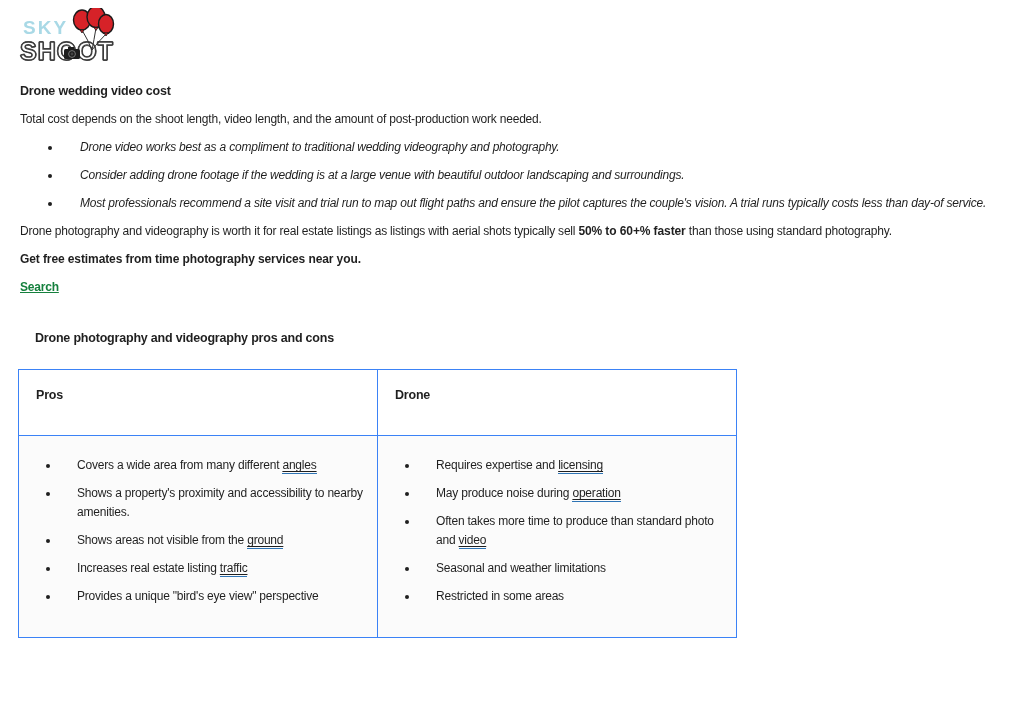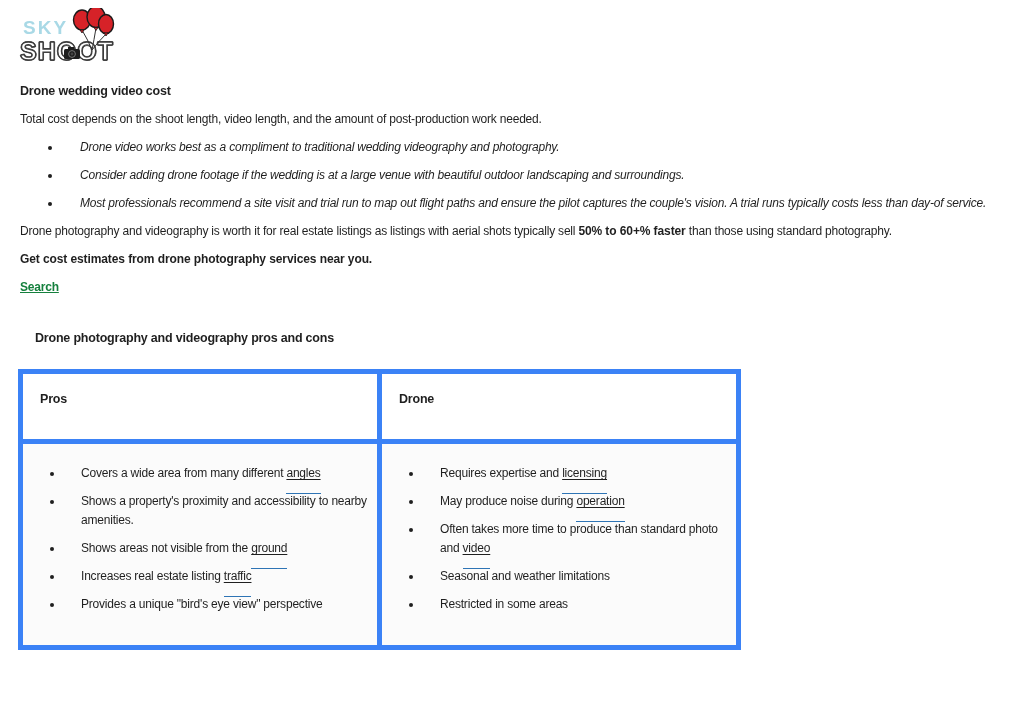--- a/index.html
+++ b/index.html
@@ -46,21 +46,21 @@
   .table-title { font-size: 12.5px; font-weight: 700; margin: 23px 0 0 15px; }
 
   
   table.pros-cons {
     border-collapse: collapse;
     margin: 21px 0 0 -2px;
     width: 719px;
     table-layout: fixed;
   }
   table.pros-cons th, table.pros-cons td {
-    border: 5px solid #3b82f6;
+    border: 1px solid #3b82f6;
     vertical-align: top;
     width: 359px;
   }
   table.pros-cons th {
     text-align: left;
     font-size: 12.5px; font-weight: 700;
     padding: 16px 16px 30px 17px;
     background: #ffffff;
   }
   table.pros-cons td {
@@ -71,21 +71,21 @@
   table.pros-cons ul { list-style: disc; margin: 0; padding-left: 41px; }
   table.pros-cons li { margin-bottom: 9px; padding-left: 17px; }
 
   
   .dlink {
     color: #1f1f1f;
     text-decoration: underline;
     text-decoration-thickness: 1px;
     text-underline-offset: 2px;
     border-bottom: 1px solid #2e74b5;
-    padding-bottom: 13px;
+    padding-bottom: 1px;
     cursor: pointer;
   }
 </style>
 </head>
 <body>
 
 <div class="page">
 
   <div class="logo">
     <div class="logo-sky">SKY</div>
@@ -112,21 +112,21 @@
   <div class="doc">
     <div class="doc-heading">Drone wedding video cost</div>
     <p><span>Total cost depends on the shoot length, video length, and the amount of post-production work needed.</span></p>
     <ul class="doc-bullets">
         <li><span>Drone video works best as a compliment to traditional wedding videography and photography.</span></li>
         <li><span>Consider adding drone footage if the wedding is at a large venue with beautiful outdoor landscaping and surroundings.</span></li>
         <li><span>Most professionals recommend a site visit and trial run to map out flight paths and ensure the pilot captures the couple's vision. A trial runs typically costs less than day-of service.</span></li>
       </ul>
 
     <p><span>Drone photography and videography is worth it for real estate listings as listings with aerial shots typically sell </span><span class="b">50% to 60+% faster</span><span> than those using standard photography.</span></p>
-    <p><span class="b">Get cost estimates from drone photography services near you.</span></p>
+    <p><span class="b">Get free estimates from time photography services near you.</span></p>
 
     <a class="search-link">Search</a>
 
     <div class="table-title">Drone photography and videography pros and cons</div>
 
     <table class="pros-cons">
       <thead>
         <tr>
           <th>Pros</th>
           <th>Drone</th>

